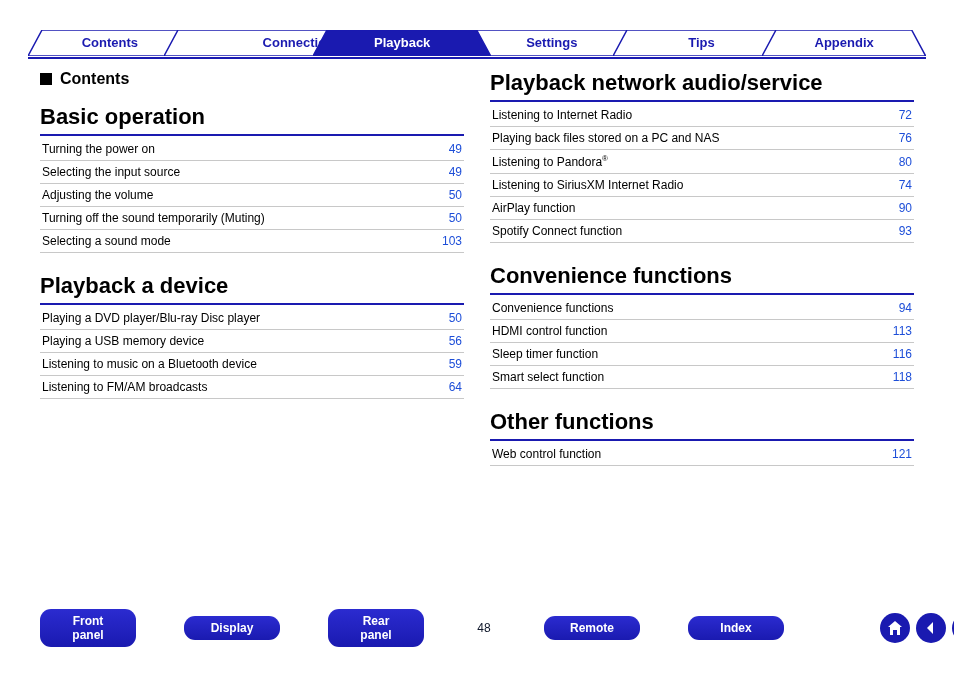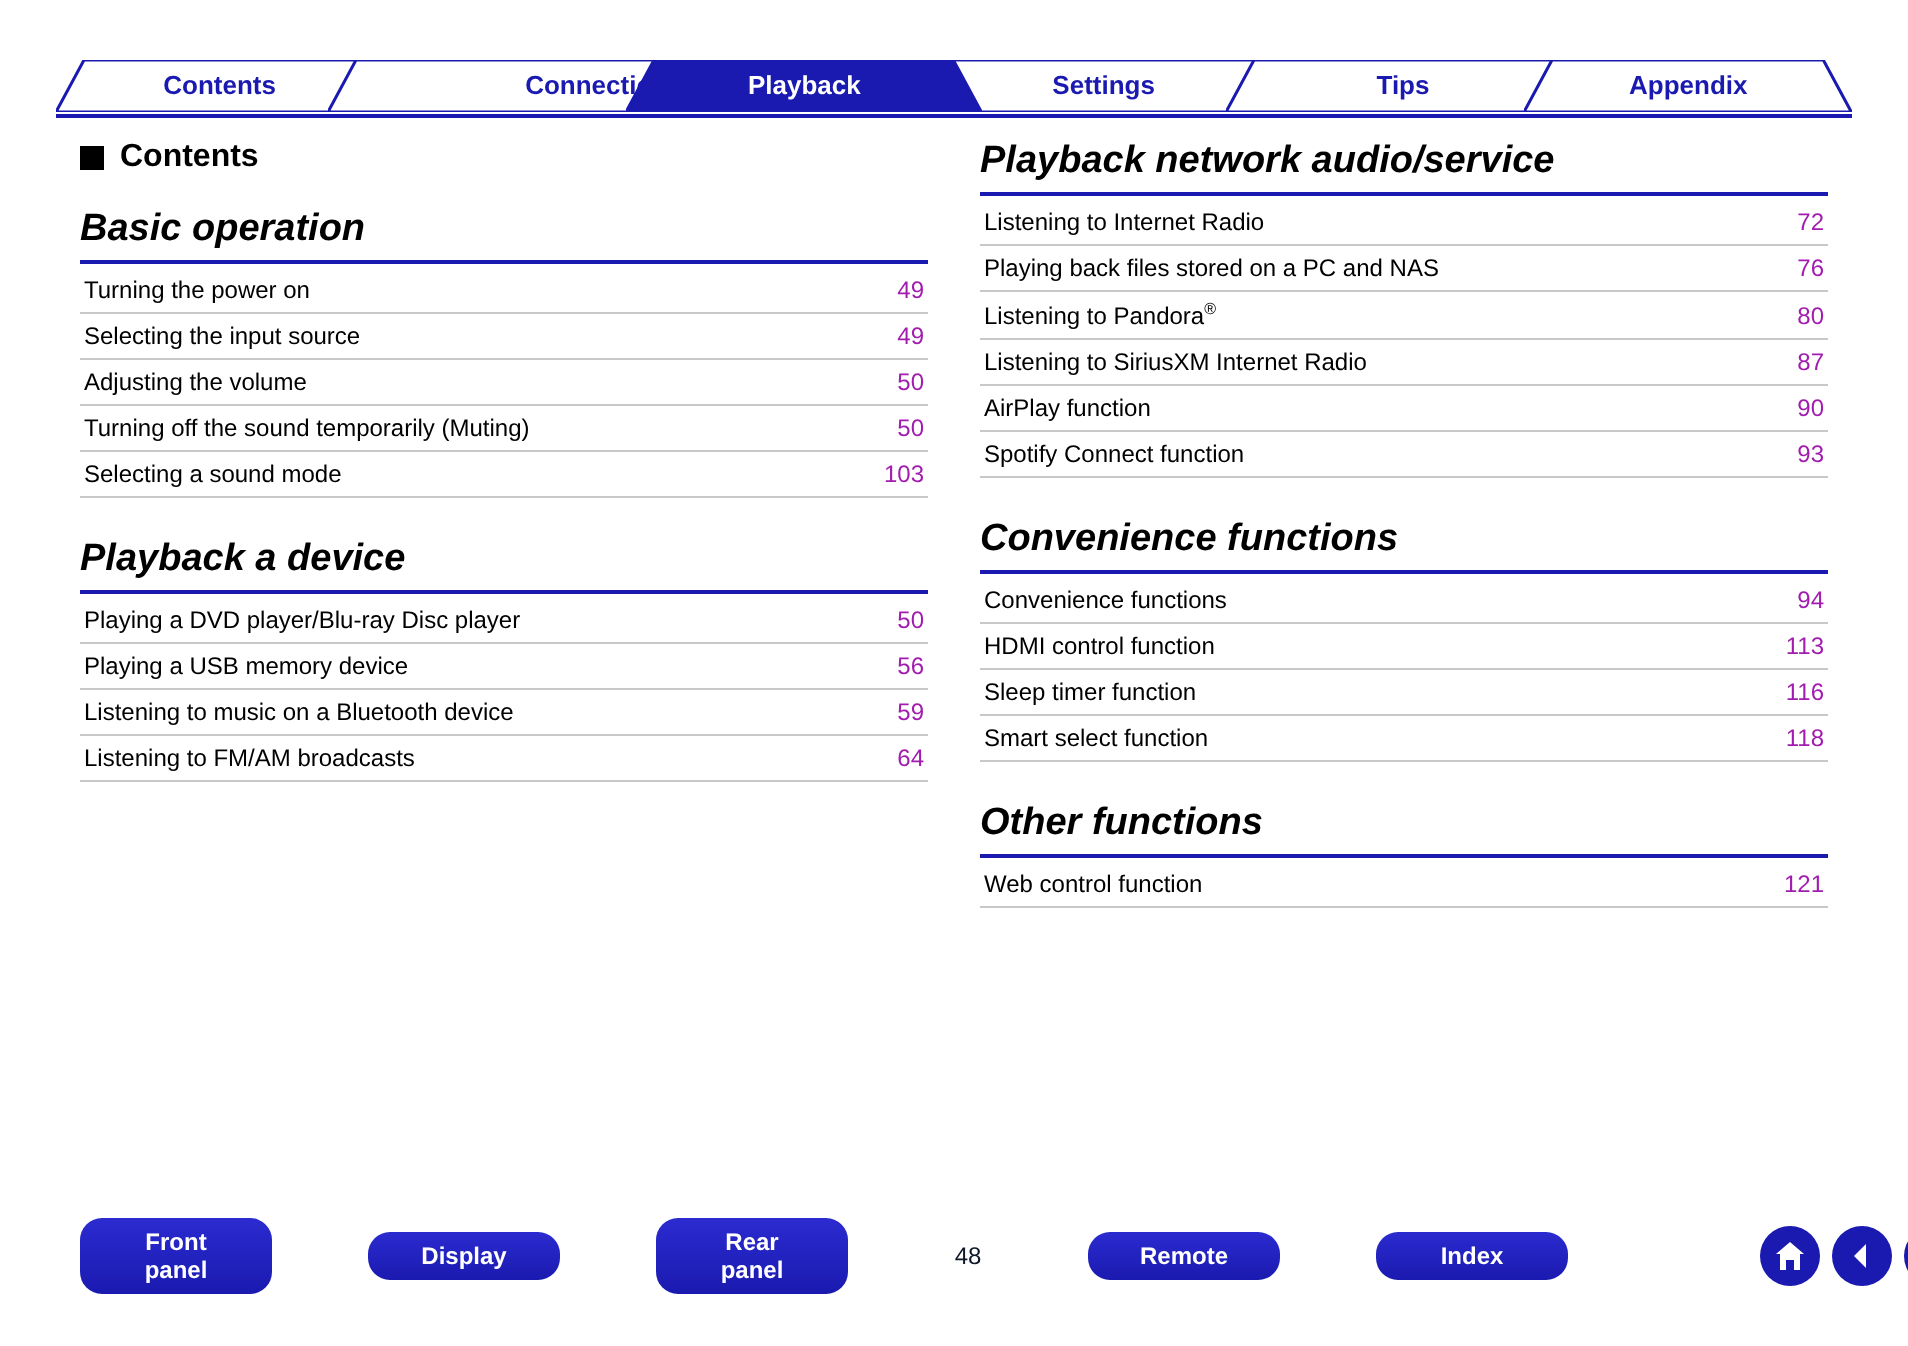--- a/index.html
+++ b/index.html
@@ -50,38 +50,37 @@
     margin-bottom: 16px;
   }
   .contents-head::before {
     content: "";
     width: 12px; height: 12px;
     background: #000;
     display: inline-block;
   }
 
   .sect-title {
-    font-size: 19px;
+    font-size: 22px;
     font-weight: bold;
     padding-bottom: 4px;
     border-bottom: 2px solid #1a1ab0;
     margin-bottom: 2px;
-    font-style: italic;
   }
 
   .toc-row {
     display: flex;
     justify-content: space-between;
     align-items: baseline;
     font-size: 12px;
     padding: 4px 2px;
     border-bottom: 1px solid #c8c8c8;
     cursor: pointer;
   }
-  .toc-row .pg { color: #a21caf; }
+  .toc-row .pg { color: #1d4ed8; }
 
   .sect-gap { height: 20px; }
 
   
   .footer {
     position: absolute;
     left: 0; right: 0;
     bottom: 28px;
     height: 34px;
     display: flex;
@@ -200,21 +199,21 @@
       <div class="toc-row">
         <span>Playing back files stored on a PC and NAS</span>
         <span class="pg">76</span>
       </div>
       <div class="toc-row">
         <span>Listening to Pandora<sup class="reg">®</sup></span>
         <span class="pg">80</span>
       </div>
       <div class="toc-row">
         <span>Listening to SiriusXM Internet Radio</span>
-        <span class="pg">87</span>
+        <span class="pg">74</span>
       </div>
       <div class="toc-row">
         <span>AirPlay function</span>
         <span class="pg">90</span>
       </div>
       <div class="toc-row">
         <span>Spotify Connect function</span>
         <span class="pg">93</span>
       </div>
       <div class="sect-gap"></div>

